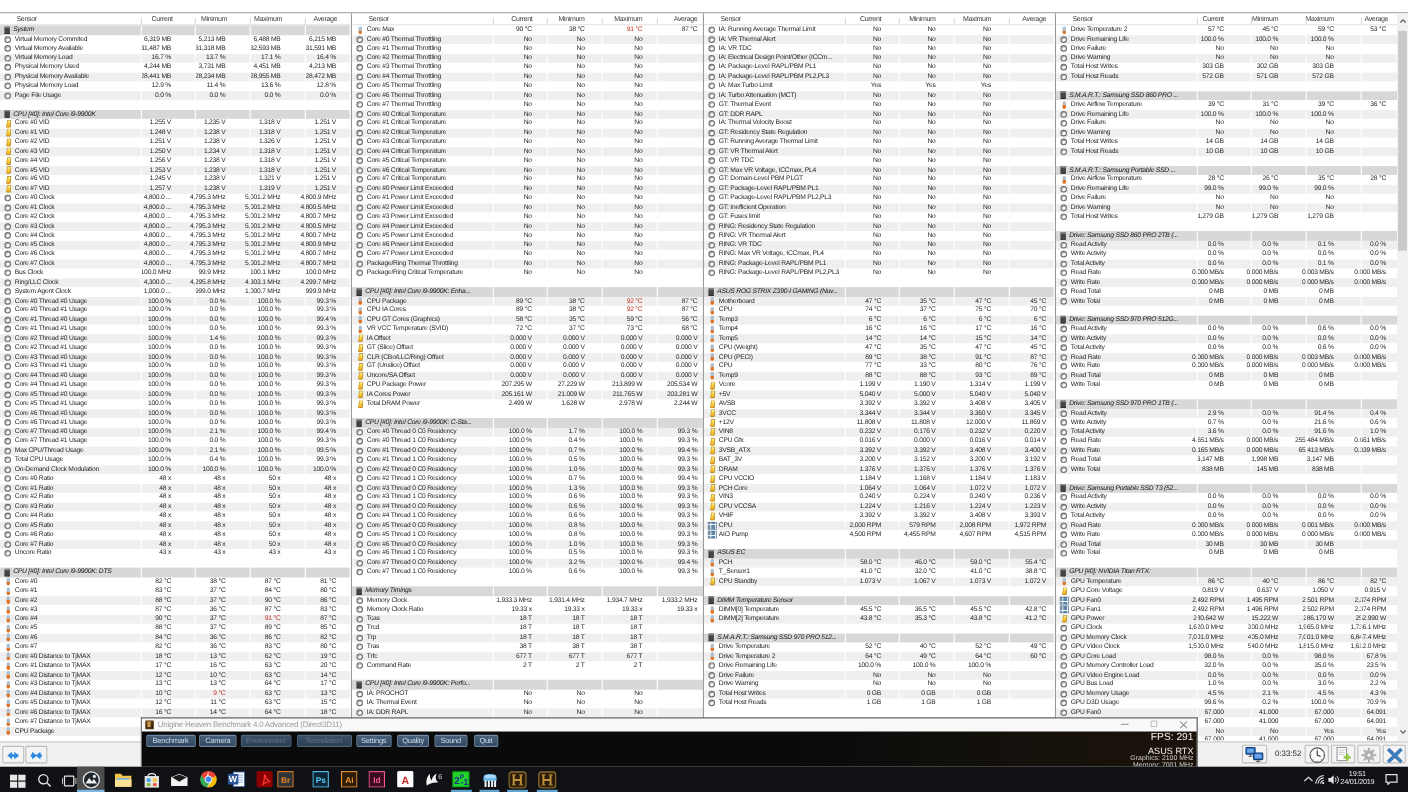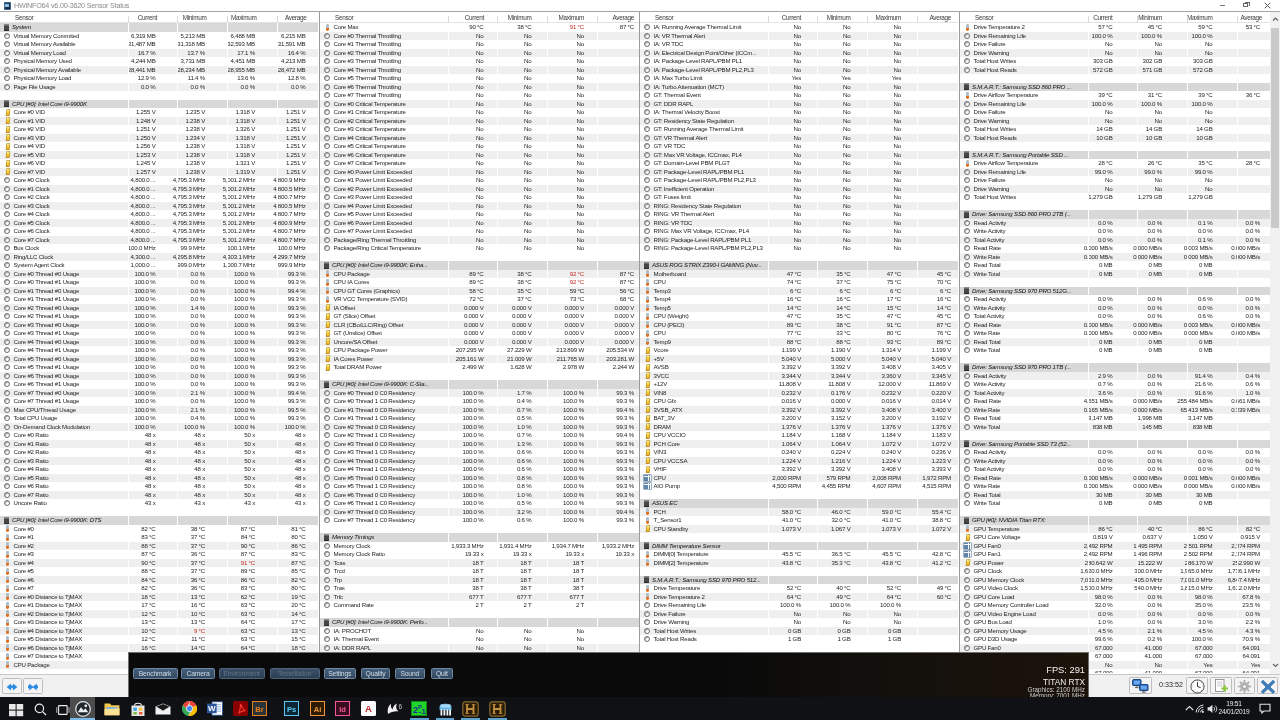--- a/index.html
+++ b/index.html
@@ -42,31 +42,20 @@
 .ub{position:absolute;top:15px;height:11.5px;background:linear-gradient(#46607a,#32485e);border:1px solid #6e87a3;border-radius:1.5px;
  color:#cddcea;font-size:6.8px;line-height:10px;text-align:center;letter-spacing:-0.2px}
 .ub.d{color:#5f7285;border-color:#4e6378;background:linear-gradient(#3b5068,#2b3e52)}
 #fps{position:absolute;right:2.5px;text-align:right;color:#f2f2f2}
 #tb{position:absolute;left:0;top:697px;width:1280px;height:23px;background:#0f1115}
 .ti{position:absolute;top:0;width:24px;height:23px}
 .ul{position:absolute;bottom:0;height:2px;background:#76b9ed}
 #tray{position:absolute;right:0;top:0;height:23px;color:#e8e8e8}
 </style></head><body>
 <div id="w">
-    <div id="ttl">
-      <i style="left:3.5px;top:2.2px;width:7.5px;height:7.5px;background:linear-gradient(145deg,#274a6e,#0d1f33);border-radius:1px;box-shadow:inset 0 0 0 0.7px #4f7ca8"></i>
-      <i style="left:5.2px;top:4.4px;width:4px;height:3px;background:#8fc3ea;border-radius:0.5px"></i>
-      <span style="position:absolute;left:14px;top:0">HWiNFO64 v6.00-3620 Sensor Status</span>
-      <i style="left:1219.5px;top:5.2px;width:5.5px;height:1px;background:#777"></i>
-      <i style="left:1243px;top:3px;width:5px;height:4.4px;border:0.9px solid #666"></i>
-      <i style="left:1244.6px;top:1.6px;width:5px;height:4.4px;border-top:0.9px solid #666;border-right:0.9px solid #666"></i>
-      <svg style="position:absolute;left:1264px;top:2.4px" width="7" height="7">
-        <path d="M0.7 0.7L6.3 6.3M6.3 0.7L0.7 6.3" stroke="#555" stroke-width="1"></path>
-      </svg>
-    </div>
     <div class="pn" style="left:0px;width:318px">
       <div class="ph">
         <u style="left:15px">Sensor</u>
         <b style="width:157px">Current</b>
         <b style="width:206.5px">Minimum</b>
         <b style="width:256.5px">Maximum</b>
         <b style="width:306.5px">Average</b>
         <span class="tk2" style="left:127.5px"></span>
         <span class="tk2" style="left:177px"></span>
         <span class="tk2" style="left:226.5px"></span>
@@ -2323,31 +2312,41 @@
           <circle cx="7.5" cy="7.5" r="2.1" fill="#f4f4f4" stroke="#8a8a8a" stroke-width="0.7"></circle>
         </svg>
       </div>
       <div class="btn" style="left:1256.5px;top:2.5px;width:21px;height:17px">
         <svg width="16" height="15" style="position:absolute;left:2px;top:1px">
           <path d="M3 1.2L8 6L13 1.2L14.8 3L10 8L14.8 12.6L13 14.5L8 9.8L3 14.5L1.2 12.6L6 8L1.2 3z" fill="#3c80c0" stroke="#2a5f95" stroke-width="0.6"></path>
         </svg>
       </div>
     </div>
     <div id="uw">
+      <div id="uth">
+        <i style="left:3px;top:2px;width:8px;height:8px;background:linear-gradient(140deg,#6b4a22,#241505);border-radius:1px;box-shadow:inset 0 0 0 0.6px #8a6a33"></i>
+        <i style="left:5.4px;top:3.8px;width:3.2px;height:4.4px;background:#c89a4a"></i>
+        <span style="position:absolute;left:15px;top:0">Unigine Heaven Benchmark 4.0 Advanced (Direct3D11)</span>
+        <i style="left:890px;top:5.6px;width:7px;height:1px;background:#9a9a9a"></i>
+        <i style="left:917px;top:2.6px;width:6px;height:6px;border:1px solid #c2c2c2"></i>
+        <svg style="position:absolute;left:943px;top:2.6px" width="8" height="8">
+          <path d="M1 1L7 7M7 1L1 7" stroke="#8f8f8f" stroke-width="1"></path>
+        </svg>
+      </div>
       <div class="ub" style="left:4px;width:45px">Benchmark</div>
       <div class="ub" style="left:52.5px;width:34px">Camera</div>
       <div class="ub d" style="left:90px;width:46px">Environment</div>
       <div class="ub d" style="left:141px;width:50px">Tessellation</div>
       <div class="ub" style="left:195px;width:32.5px">Settings</div>
       <div class="ub" style="left:232.5px;width:29px">Quality</div>
       <div class="ub" style="left:266.5px;width:29.5px">Sound</div>
       <div class="ub" style="left:302px;width:22.5px">Quit</div>
       <div id="fps">
         <div style="font-size:9.3px;line-height:9.5px;margin-top:13px">FPS: 291</div>
-        <div style="font-size:8.3px;line-height:8.5px;margin-top:2.5px">TITAN RTX</div>
+        <div style="font-size:8.3px;line-height:8.5px;margin-top:2.5px">ASUS RTX</div>
         <div style="font-size:6.3px;line-height:6.4px;color:#cfcfcf;margin-top:1px">Graphics: 2100 MHz</div>
         <div style="font-size:6.3px;line-height:6.4px;color:#cfcfcf">Memory: 7001 MHz</div>
       </div>
     </div>
     <div id="tb">
       <svg style="position:absolute;left:9px;top:7px" width="15" height="13">
         <rect x="0" y="0" width="6.6" height="5.6" fill="#e8e8e8"></rect>
         <rect x="7.6" y="0" width="6.6" height="5.6" fill="#e8e8e8"></rect>
         <rect x="0" y="6.6" width="6.6" height="5.6" fill="#e8e8e8"></rect>
         <rect x="7.6" y="6.6" width="6.6" height="5.6" fill="#e8e8e8"></rect>

